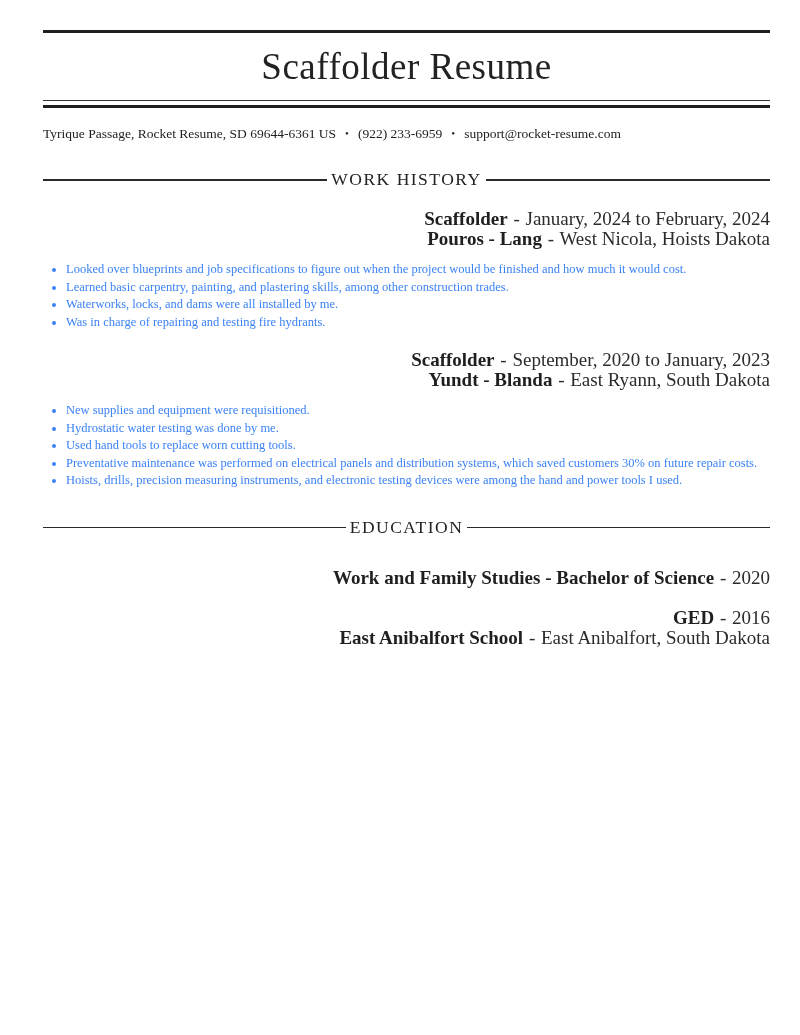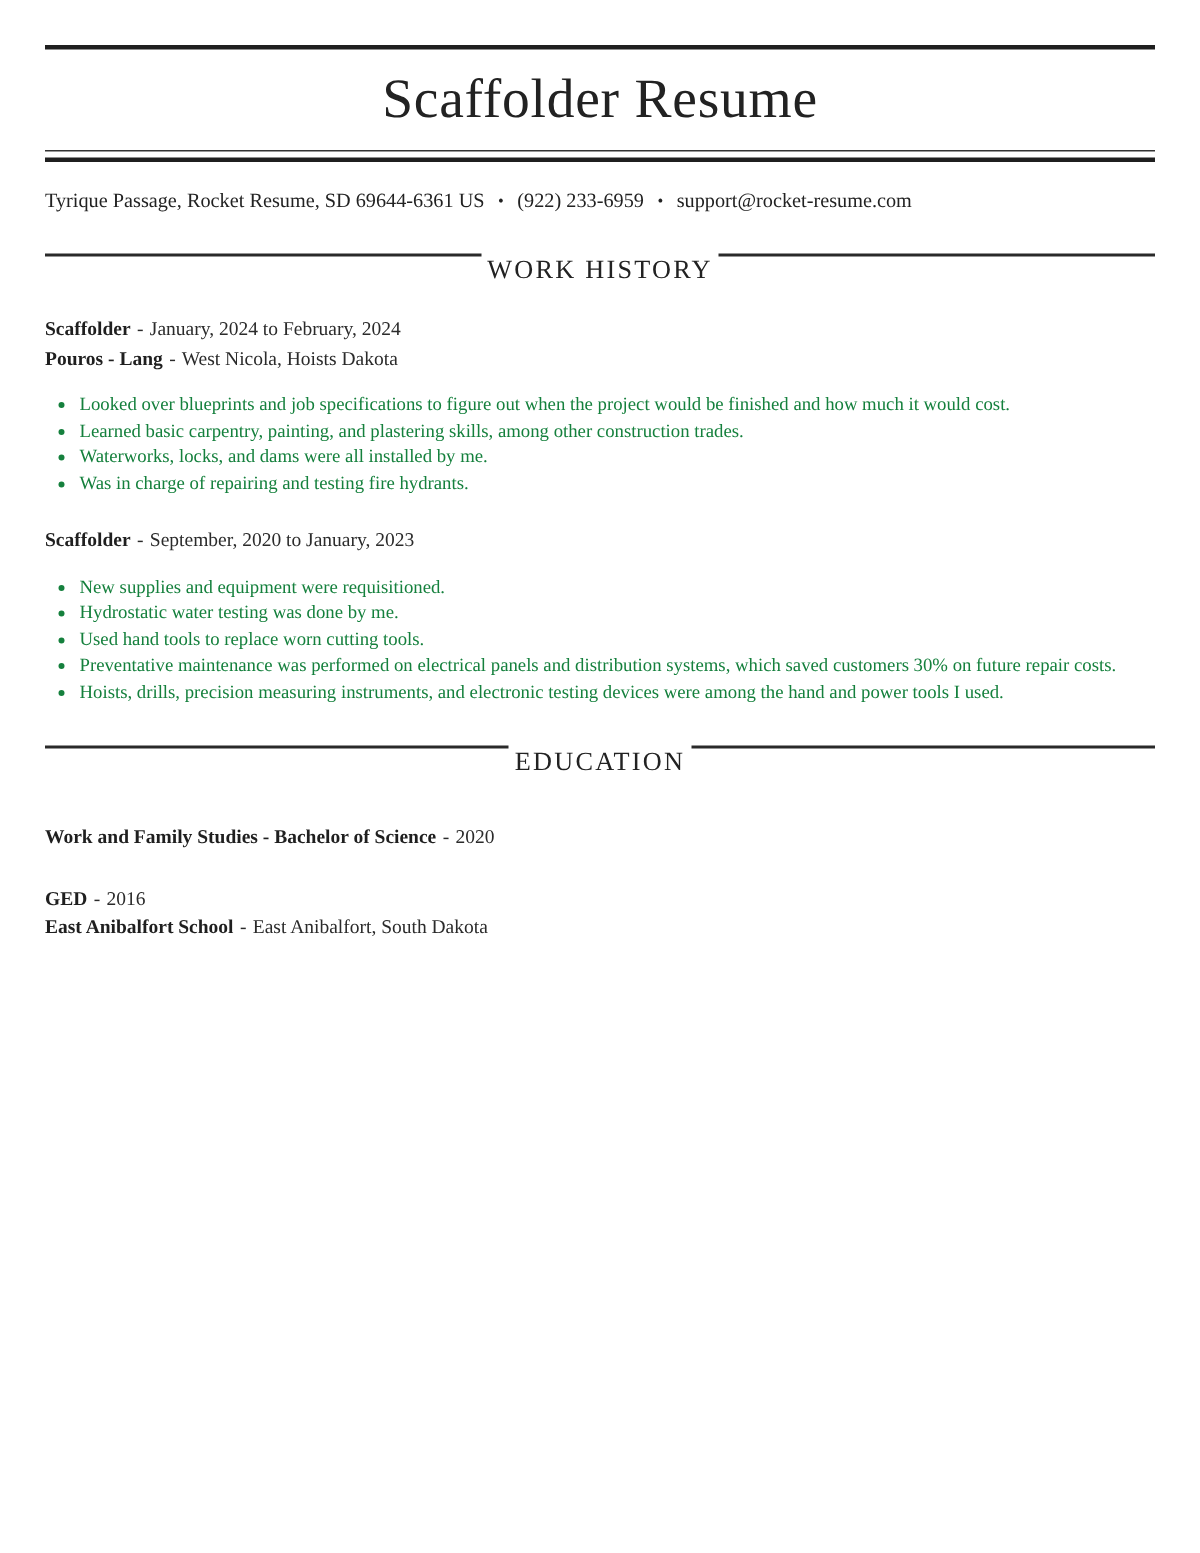--- a/index.html
+++ b/index.html
@@ -6,21 +6,21 @@
   html, body { background: #ffffff; }
   body {
     width: 800px;
     font-family: "Liberation Serif", "DejaVu Serif", serif;
     color: #2b2b2b;
   }
   .page {
     width: 800px;
     height: 1035px;
     background: #ffffff;
-    padding: 30px 30px 0 30px;
+    padding: 30px 30px 0 43px;
     overflow: hidden;
   }
   .rule-thick { height: 3px; background: #1f1f1f; }
   .rule-thin  { height: 1px; background: #333333; }
   .double-rule { margin-top: 11px; }
   .double-rule .rule-thin { margin-bottom: 4px; }
 
   .title {
     font-size: 37px;
     font-weight: 400;
@@ -40,52 +40,53 @@
   .contact .sep {
     display: inline-block;
     margin: 0 9px;
     font-size: 11px;
     vertical-align: 1px;
     color: #222222;
   }
 
   .section-header {
     display: flex;
-    align-items: flex-start;
+    align-items: center;
     gap: 4px;
     margin-top: 27px;
   }
   .section-header .hline { flex: 1; height: 1.5px; background: #2a2a2a; }
   .section-header h2 {
     font-size: 17.5px;
     font-weight: 400;
     letter-spacing: 1.5px;
     color: #222222;
     white-space: nowrap;
     font-stretch: condensed;
   }
 
   .job { margin-top: 19px; }
   .job-line, .edu-line {
-    font-size: 13px;
+    font-size: 19px;
     line-height: 19.5px;
     color: #2b2b2b;
+    text-align: right;
   }
   .job-line b, .edu-line b { font-weight: 700; color: #1f1f1f; }
   .dash { margin: 0 1px; }
 
   ul.bullets {
     margin-top: 13px;
     padding-left: 23px;
     list-style: disc;
   }
   ul.bullets li {
     font-size: 12.5px;
     line-height: 17.5px;
-    color: #15803d;
+    color: #3b82f6;
   }
 
   .edu-entry { margin-top: 17px; }
   .edu-entry + .edu-entry { margin-top: 21px; }
   .section-body-education .edu-entry:first-child { margin-top: 30px; }
 </style>
 </head>
 <body>
 
 <div class="page">
@@ -117,20 +118,21 @@
       <ul class="bullets">
         <li>Looked over blueprints and job specifications to figure out when the project would be finished and how much it would cost.</li>
         <li>Learned basic carpentry, painting, and plastering skills, among other construction trades.</li>
         <li>Waterworks, locks, and dams were all installed by me.</li>
         <li>Was in charge of repairing and testing fire hydrants.</li>
       </ul>
     </div>
 
     <div class="job">
       <p class="job-line"><b>Scaffolder</b> <span class="dash">-</span> <span>September, 2020 to January, 2023</span></p>
+      <p class="job-line"><b>Yundt - Blanda</b> <span class="dash">-</span> <span>East Ryann, South Dakota</span></p>
       <ul class="bullets">
         <li>New supplies and equipment were requisitioned.</li>
         <li>Hydrostatic water testing was done by me.</li>
         <li>Used hand tools to replace worn cutting tools.</li>
         <li>Preventative maintenance was performed on electrical panels and distribution systems, which saved customers 30% on future repair costs.</li>
         <li>Hoists, drills, precision measuring instruments, and electronic testing devices were among the hand and power tools I used.</li>
       </ul>
     </div>
 
   </div>

